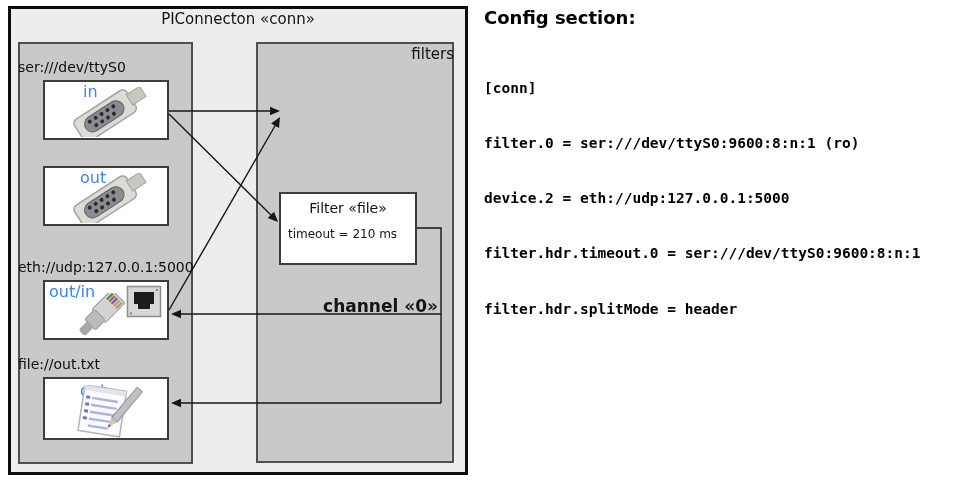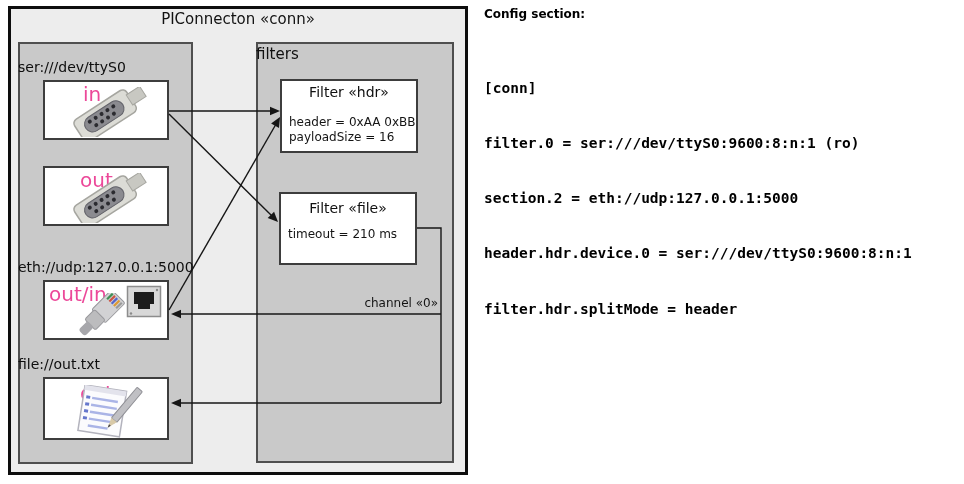--- a/index.html
+++ b/index.html
@@ -7,36 +7,36 @@
           font-family:"DejaVu Sans", sans-serif;color:#101010;padding-left:46px;}
 
   .outer{position:absolute;left:8px;top:6px;width:460px;height:469px;background:#ededed;
          border:3px solid #0d0d0d;box-sizing:border-box;}
   .diagram-title{position:absolute;left:8px;top:10px;width:460px;text-align:center;
                  font-size:15px;color:#111;}
 
   .panel{position:absolute;background:#c9c9c9;border:2px solid #4f4f4f;box-sizing:border-box;}
   .devices-panel{left:18px;top:42px;width:175px;height:422px;}
   .filters-panel{left:256px;top:42px;width:198px;height:421px;}
-  .filters-title{position:absolute;left:256px;top:45px;width:198px;text-align:left;font-size:15px;}
+  .filters-title{position:absolute;left:256px;top:45px;width:198px;text-align:right;font-size:15px;}
 
   .device{position:absolute;left:18px;width:175px;}
   .dev-label{font-size:14px;height:21px;color:#0e0e0e;}
   .dev-box{position:relative;margin-left:25px;width:126px;background:#fff;
            border:2px solid #3d3d3d;box-sizing:border-box;}
-  .port{position:absolute;top:0px;font-size:20px;color:#ec4899;text-align:right;}
+  .port{position:absolute;top:0px;font-size:16px;color:#3b82f6;text-align:right;}
 
   .filter-box{position:absolute;background:#fff;border:2px solid #3d3d3d;box-sizing:border-box;}
   .filter-title{text-align:center;font-size:14px;}
   .filter-param{position:absolute;left:7px;font-size:12px;color:#141414;white-space:nowrap;}
 
   .channel-label{position:absolute;left:280px;width:158px;text-align:right;
-                 font-size:12px;color:#141414;}
+                 font-size:17px;color:#141414;font-weight:bold;}
 
-  .config-heading{position:absolute;left:484px;top:7px;font-size:12px;font-weight:bold;color:#000;}
+  .config-heading{position:absolute;left:484px;top:7px;font-size:18px;font-weight:bold;color:#000;}
   .config{position:absolute;left:484px;top:42px;font-family:"DejaVu Sans Mono", monospace;
           font-size:14.5px;line-height:18.4px;font-weight:bold;color:#000;white-space:pre;}
 
   .wires{position:absolute;left:0;top:0;pointer-events:none;}
   .icon{position:absolute;}
 </style>
 </head>
 <body>
 
 <div class="screen">
@@ -140,25 +140,20 @@
         </g>
         <g transform="rotate(40 56 26)">
           <rect x="50" y="0" width="7" height="40" rx="1" fill="#c0c0c4" stroke="#8f8f95"></rect>
           <polygon points="50,40 57,40 53.5,50" fill="#d8c9a8"></polygon>
           <polygon points="52.3,46.5 54.7,46.5 53.5,50" fill="#44444a"></polygon>
         </g>
       </svg>
     </div>
   </div>
 
-  <div class="filter-box" style="left:280px;top:79px;width:138px;height:74px">
-    <div class="filter-title" style="margin-top:3px">Filter «hdr»</div>
-    <div class="filter-param" style="top:34px">header = 0xAA 0xBB</div>
-    <div class="filter-param" style="top:49px">payloadSize = 16</div>
-  </div>
 
   <div class="filter-box" style="left:279px;top:192px;width:138px;height:73px">
     <div class="filter-title" style="margin-top:6px">Filter «file»</div>
     <div class="filter-param" style="top:33px">timeout = 210 ms</div>
   </div>
 
   <div class="channel-label" style="top:296px">channel «0»</div>
 
   <svg class="wires" width="964" height="484" viewBox="0 0 964 484">
     <g stroke="#161616" stroke-width="1.4" fill="none">
@@ -175,22 +170,22 @@
       <polygon points="280,117 279.0,127.9 271.1,123.5"></polygon>
       <polygon points="171,314 181,309.7 181,318.3"></polygon>
       <polygon points="171,403 181,398.7 181,407.3"></polygon>
     </g>
   </svg>
 
   <div class="config-heading">Config section:</div>
   <div class="config">
     <div>[conn]</div>
     <div>filter.0 = ser:///dev/ttyS0:9600:8:n:1 (ro)</div>
-    <div>section.2 = eth://udp:127.0.0.1:5000</div>
-    <div>header.hdr.device.0 = ser:///dev/ttyS0:9600:8:n:1</div>
+    <div>device.2 = eth://udp:127.0.0.1:5000</div>
+    <div>filter.hdr.timeout.0 = ser:///dev/ttyS0:9600:8:n:1</div>
     <div>filter.hdr.splitMode = header</div>
     
     
     
     
     
     
     
     
     

